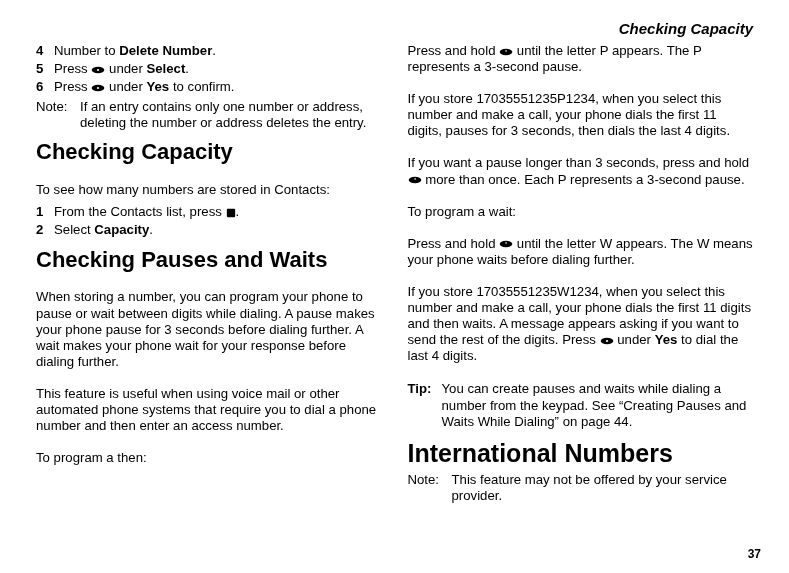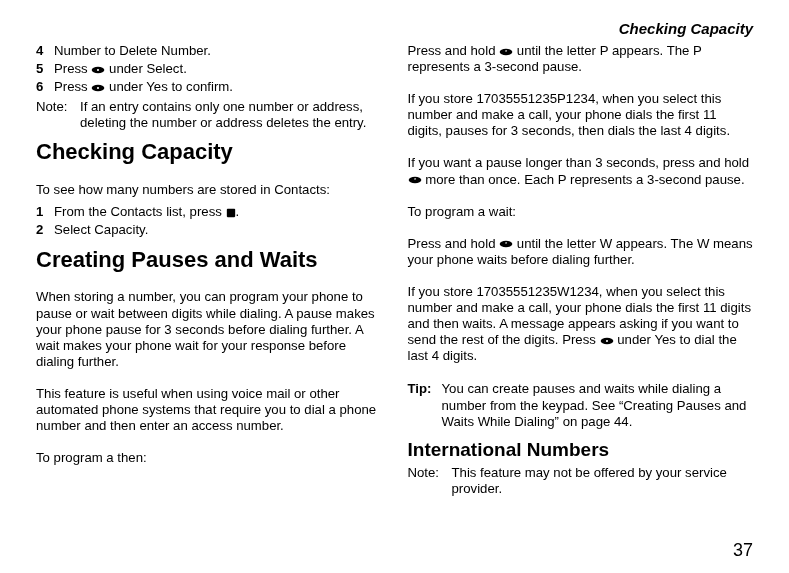--- a/index.html
+++ b/index.html
@@ -1,31 +1,31 @@
 <!DOCTYPE html>
 <html><head>
 <meta charset="utf-8">
 <style>
   html,body{margin:0;padding:0;background:#fff;color:#000;font-family:Arial,Helvetica,sans-serif}
   .page{width:789px;height:573px;box-sizing:border-box;padding:20px 36px 8px 36px;position:relative}
   .header{text-align:right;font-weight:bold;font-style:italic;font-size:15px;margin-bottom:6px}
   .cols{column-count:2;column-gap:26px;font-size:13.2px;line-height:1.22}
   .cols p{margin:16px 0 6px 0}
   .cols h2{font-size:22px;font-weight:bold;margin:8px 0 4px 0}
-  .cols h3{font-size:19px;font-weight:bold;margin:8px 0 4px 0}
+  .cols h3{font-size:25px;font-weight:bold;margin:8px 0 4px 0}
   ol.steps{list-style:none;margin:0 0 4px 0;padding:0}
   ol.steps li{display:flex;margin:0 0 2px 0}
   ol.steps li .num{font-weight:bold;width:18px;flex-shrink:0}
   .note{display:flex;margin:2px 0 6px 0}
   .note .lbl{font-weight:normal;width:44px;flex-shrink:0}
   .tip{display:flex;margin:17px 0 6px 0}
   .tip .lbl{font-weight:bold;width:34px;flex-shrink:0}
   .indent{margin-left:20px;margin-bottom:6px}
-  .b{font-weight:normal}
-  .footer{position:absolute;bottom:12px;right:36px;font-weight:normal;font-size:18px}
+  .b{font-weight:bold}
+  .footer{position:absolute;bottom:12px;right:28px;font-weight:bold;font-size:12px}
   svg.key{width:14px;height:10px;vertical-align:middle;display:inline-block}
 </style>
 </head>
 <body>
 <div class="page">
 <div class="header">Checking Capacity</div>
 <div class="cols">
 
 <ol class="steps">
 <li>
@@ -60,21 +60,21 @@
           <span><span>From the Contacts list, press</span> <svg class="key" viewBox="0 0 12 12" style="width:10px;height:10px">
               <rect x="1" y="1" width="10" height="10" rx="1" fill="#000"></rect>
             </svg><span>.</span></span>
         </li>
 <li>
           <span class="num">2</span>
           <span><span>Select</span> <span class="b">Capacity</span><span>.</span></span>
         </li>
 </ol>
 
-<h2>Creating Pauses and Waits</h2>
+<h2>Checking Pauses and Waits</h2>
 <p>When storing a number, you can program your phone to pause or wait between digits while dialing. A pause makes your phone pause for 3 seconds before dialing further. A wait makes your phone wait for your response before dialing further.</p>
 <p>This feature is useful when using voice mail or other automated phone systems that require you to dial a phone number and then enter an access number.</p>
 <p>To program a then:</p>
 <p class="indent"><span>Press and hold</span> <svg class="key" viewBox="0 0 20 10">
           <ellipse cx="10" cy="5" rx="9" ry="4.5" fill="#000"></ellipse>
           <text x="10" y="8" text-anchor="middle" font-size="8" fill="#fff">*</text>
         </svg> <span>until the letter P appears. The P represents a 3-second pause.</span></p>
 
 <p>If you store 17035551235P1234, when you select this number and make a call, your phone dials the first 11 digits, pauses for 3 seconds, then dials the last 4 digits.</p>
 <p><span>If you want a pause longer than 3 seconds, press and hold</span> <svg class="key" viewBox="0 0 20 10">

